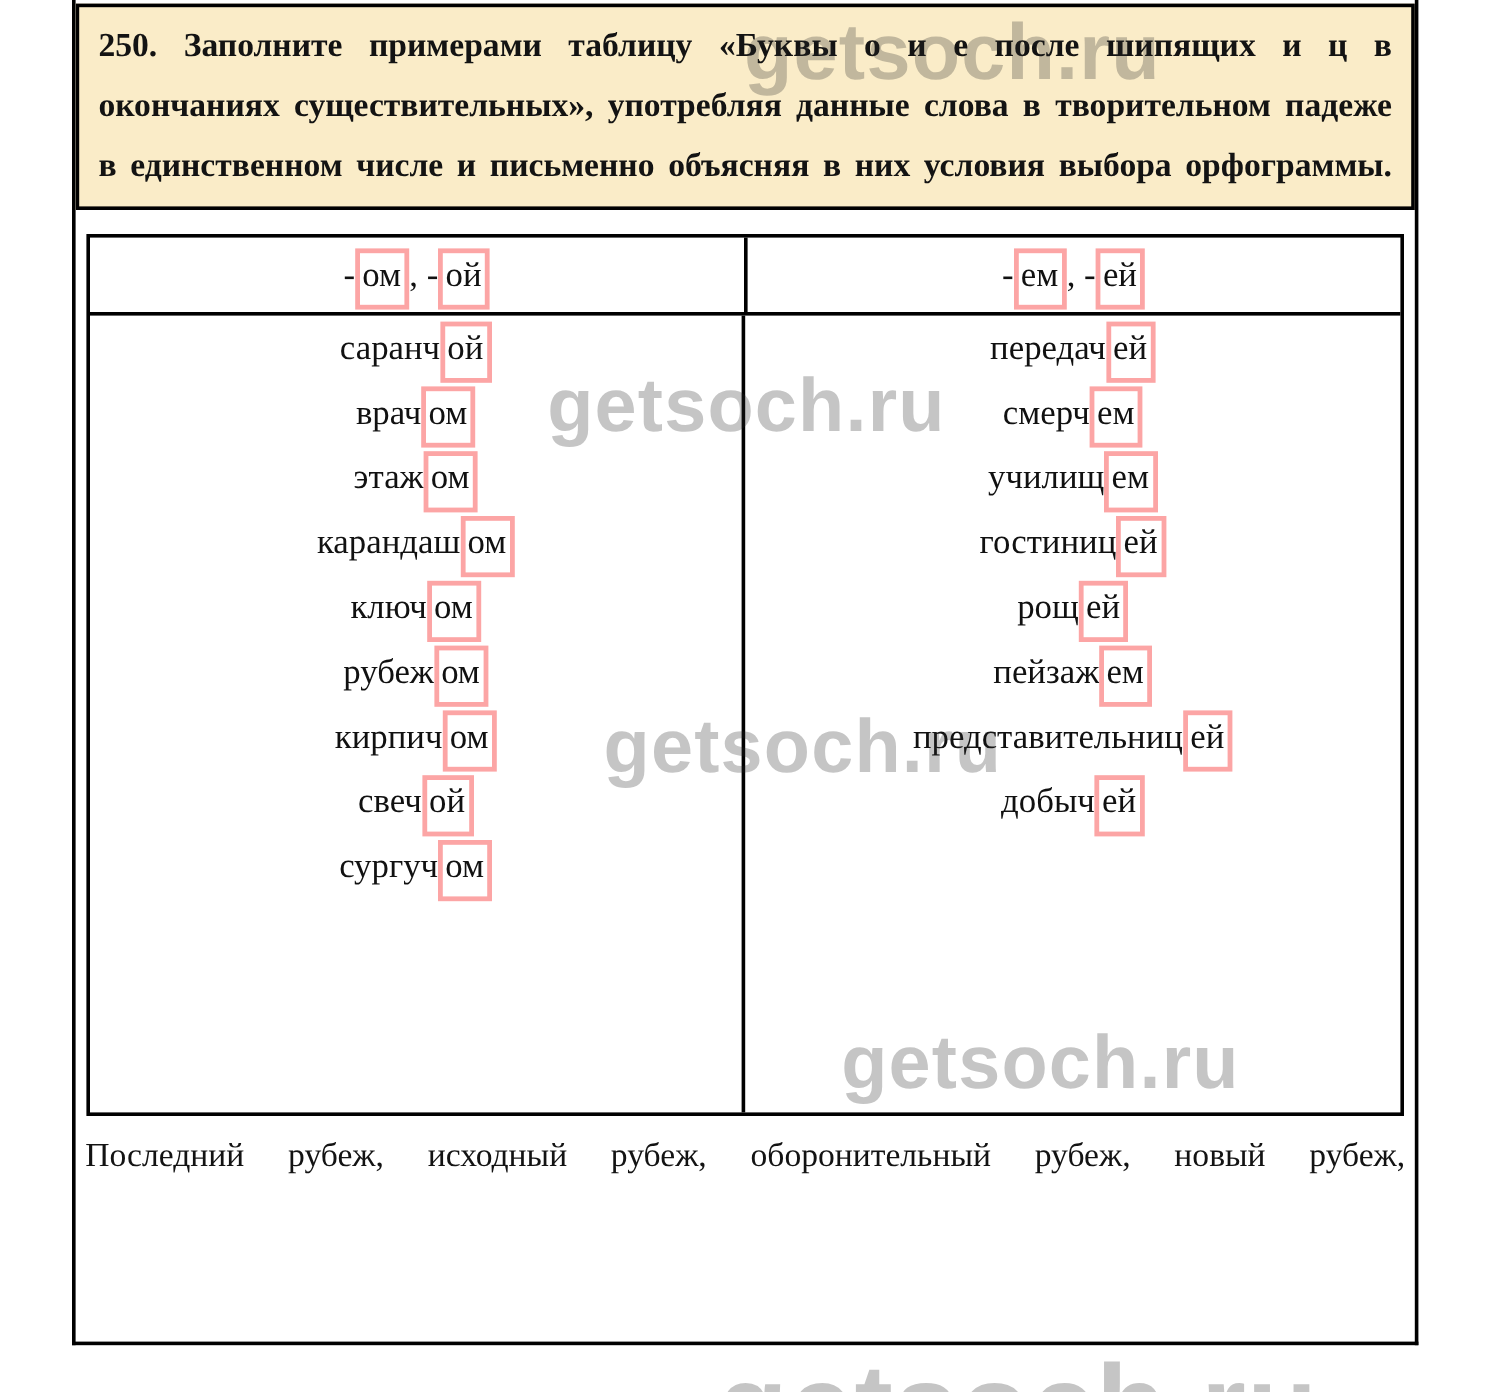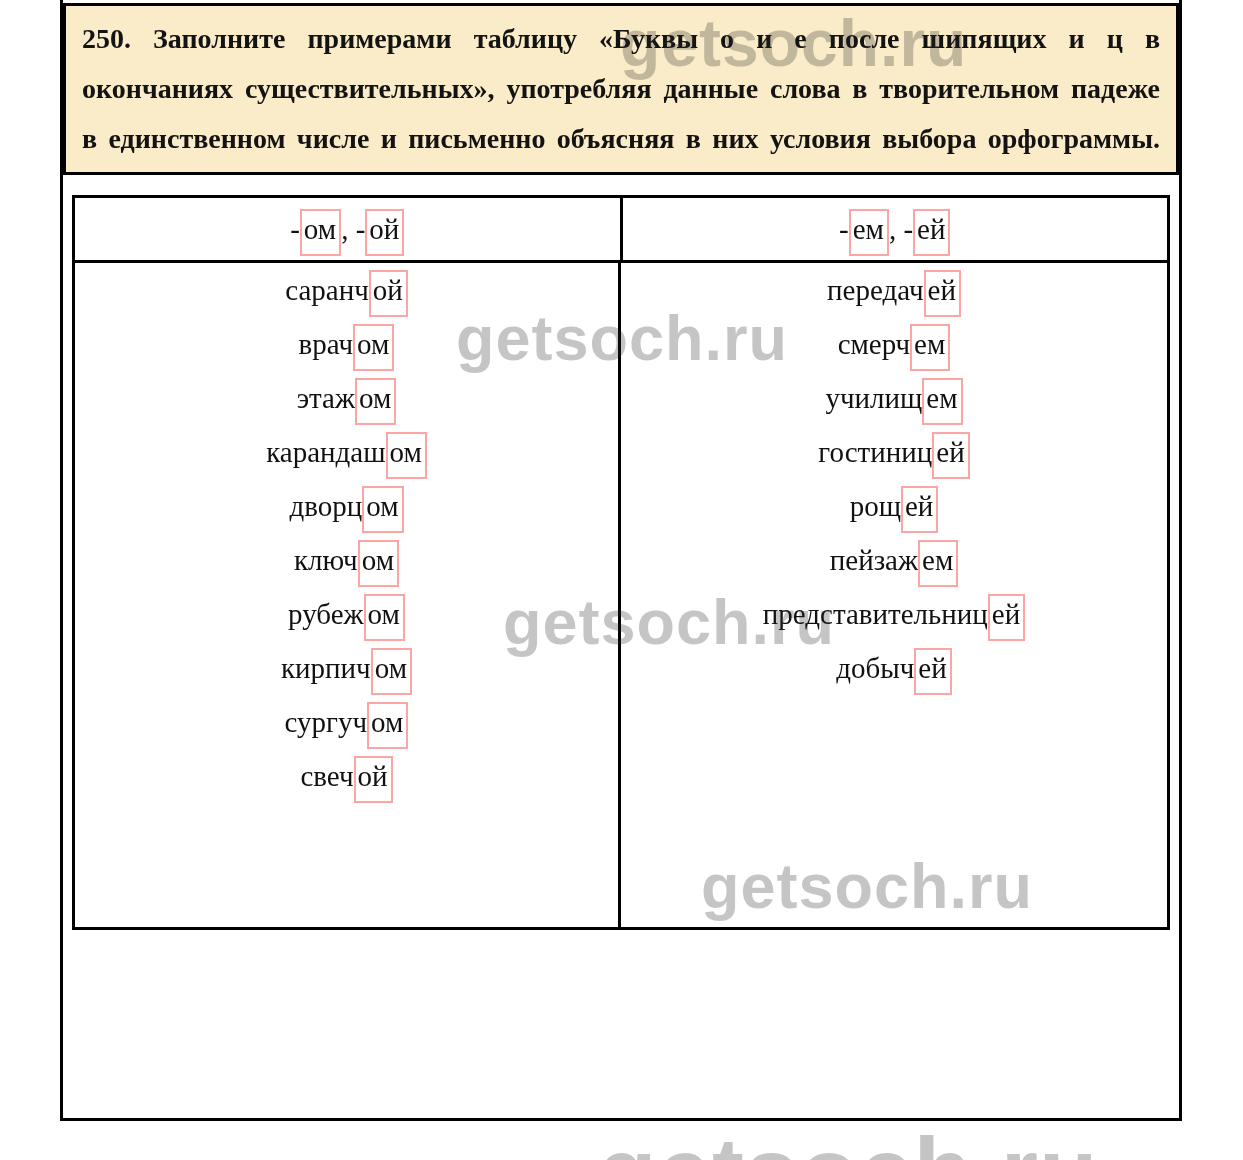--- a/index.html
+++ b/index.html
@@ -43,21 +43,21 @@
   .cell-left { border-right:3px solid #000; }
   .tbody { display:flex; }
   .td { width:50%; min-height:664px; box-sizing:border-box; }
   .word-row {
     height:54px; line-height:54px; text-align:center;
     font-size:29px; white-space:nowrap;
   }
 
   
   .endbox {
-    border:2px solid #fca5a5;
+    border:4px solid #fca5a5;
     padding:2px 3px 9px 2px;
   }
 
   
   .footer-par { padding:8px 8px 0 8px; }
   .footer-line { font-size:28px; line-height:52px; color:#131313; }
 
   
   .wm {
     position:absolute; z-index:5; pointer-events:none;
@@ -89,41 +89,41 @@
     <div class="thead">
       <div class="th cell-left"><span>-</span><span class="endbox">ом</span><span>, -</span><span class="endbox">ой</span></div>
       <div class="th"><span>-</span><span class="endbox">ем</span><span>, -</span><span class="endbox">ей</span></div>
     </div>
     <div class="tbody">
       <div class="td cell-left">
           <div class="word-row"><span>саранч</span><span class="endbox">ой</span></div>
           <div class="word-row"><span>врач</span><span class="endbox">ом</span></div>
           <div class="word-row"><span>этаж</span><span class="endbox">ом</span></div>
           <div class="word-row"><span>карандаш</span><span class="endbox">ом</span></div>
-          <div class="word-row"><span>дворц</span><span class="endbox">ом</span></div>
           <div class="word-row"><span>ключ</span><span class="endbox">ом</span></div>
           <div class="word-row"><span>рубеж</span><span class="endbox">ом</span></div>
           <div class="word-row"><span>кирпич</span><span class="endbox">ом</span></div>
+          <div class="word-row"><span>свеч</span><span class="endbox">ой</span></div>
           <div class="word-row"><span>сургуч</span><span class="endbox">ом</span></div>
-          <div class="word-row"><span>свеч</span><span class="endbox">ой</span></div>
         </div>
       <div class="td">
           <div class="word-row"><span>передач</span><span class="endbox">ей</span></div>
           <div class="word-row"><span>смерч</span><span class="endbox">ем</span></div>
           <div class="word-row"><span>училищ</span><span class="endbox">ем</span></div>
           <div class="word-row"><span>гостиниц</span><span class="endbox">ей</span></div>
           <div class="word-row"><span>рощ</span><span class="endbox">ей</span></div>
           <div class="word-row"><span>пейзаж</span><span class="endbox">ем</span></div>
           <div class="word-row"><span>представительниц</span><span class="endbox">ей</span></div>
           <div class="word-row"><span>добыч</span><span class="endbox">ей</span></div>
         </div>
     </div>
   </div>
 
   <div class="footer-par">
+      <div class="footer-line just">Последний рубеж, исходный рубеж, оборонительный рубеж, новый рубеж,</div>
     </div>
 
 </div>
 
 <div class="wm wm1">getsoch.ru</div>
 <div class="wm wm2">getsoch.ru</div>
 <div class="wm wm3">getsoch.ru</div>
 <div class="wm wm4">getsoch.ru</div>
 <div class="wm wm5">getsoch.ru</div>
 

